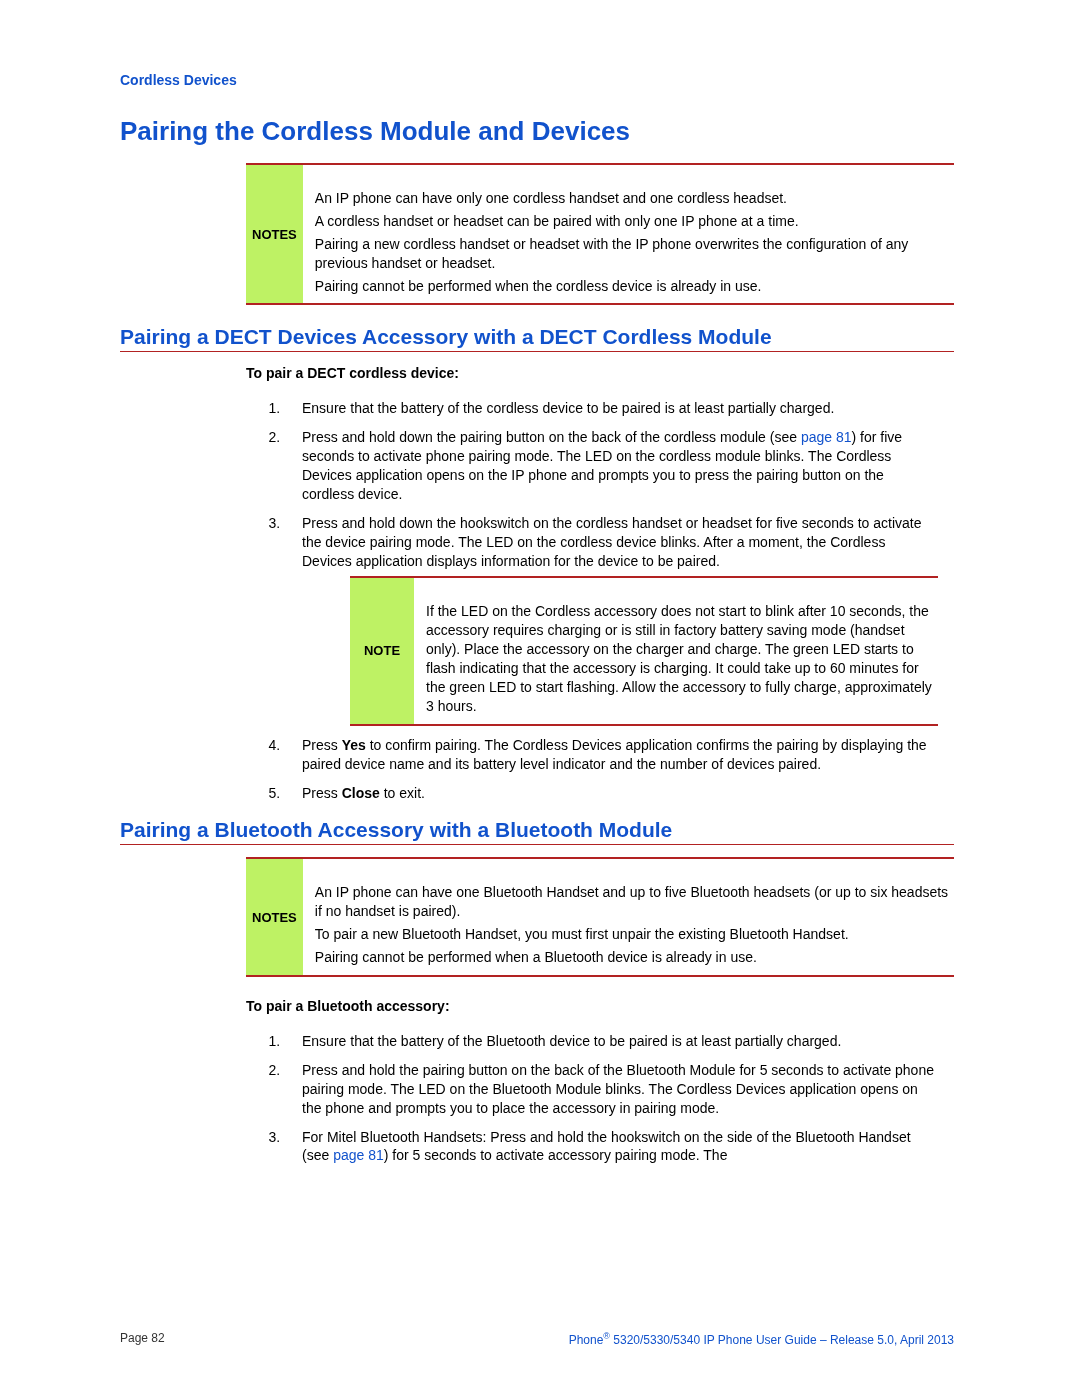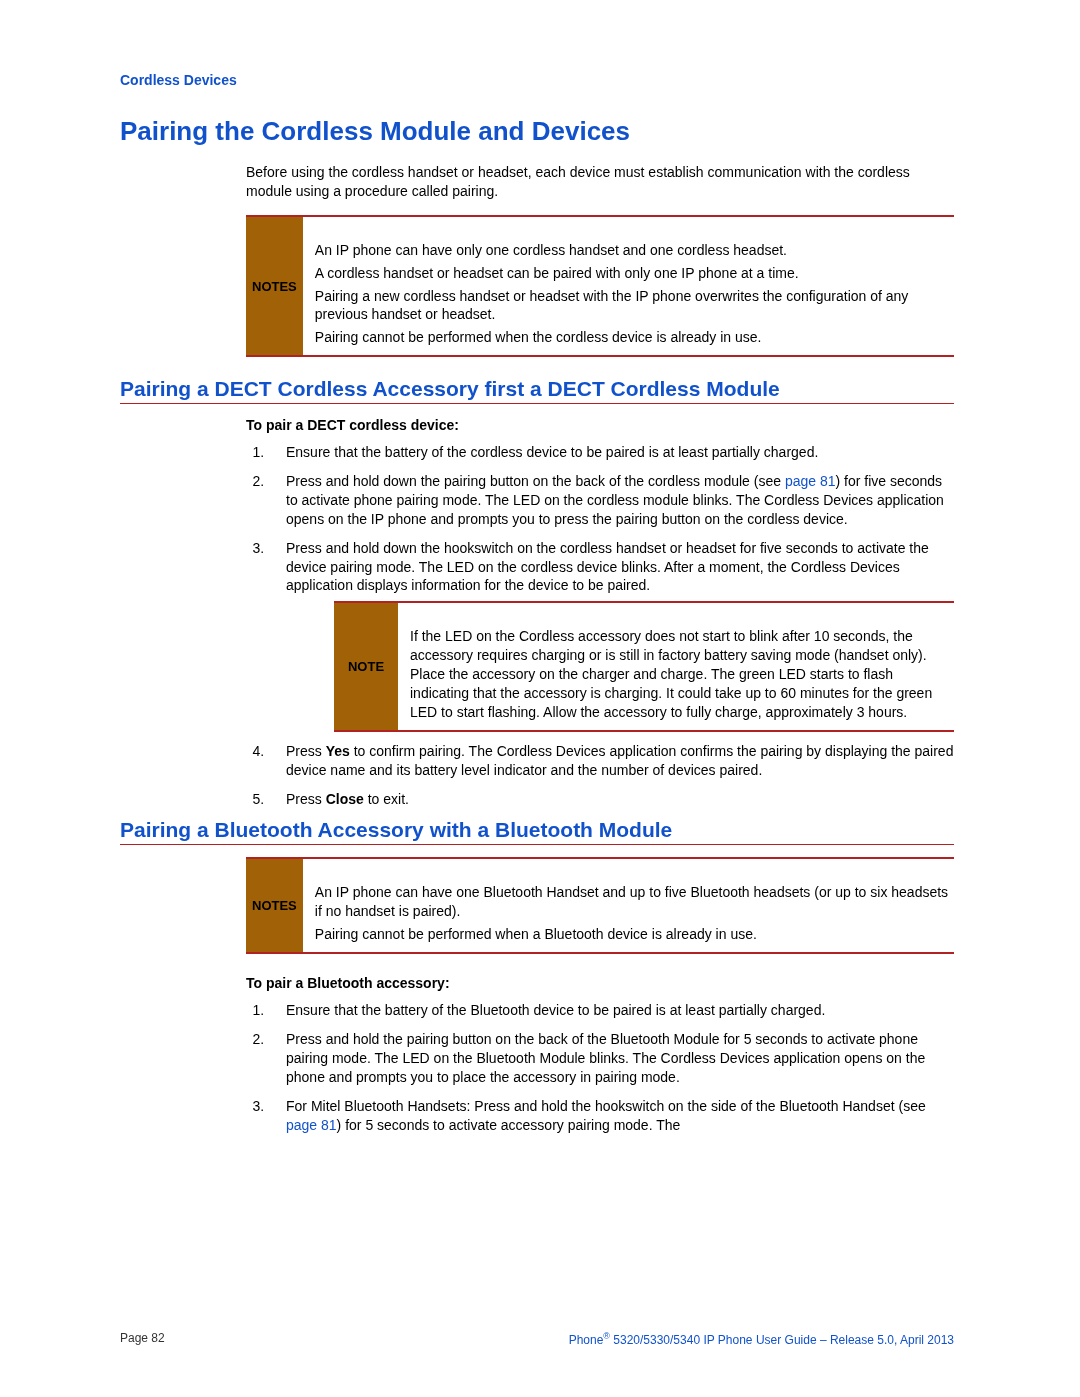--- a/index.html
+++ b/index.html
@@ -34,21 +34,21 @@
   p { margin: 0 0 6px 0; line-height: 1.35; }
   .notes-table {
     margin-top: 14px;
     margin-bottom: 20px;
     border-top: 2px solid #b22222;
     border-bottom: 2px solid #b22222;
     display: flex;
     align-items: stretch;
   }
   .notes-label {
-    background: #a16207;
+    background: #bef264;
     font-weight: bold;
     font-size: 13px;
     display: flex;
     align-items: center;
     justify-content: center;
     padding: 4px 6px;
     flex: 0 0 auto;
   }
   .notes-content {
     flex: 1;
@@ -64,21 +64,21 @@
     font-weight: bold;
     margin: 10px 0 12px 0;
     border-bottom: 1px solid #b22222;
     padding-bottom: 2px;
   }
   .subbold {
     font-weight: bold;
     margin: 6px 0 8px 0;
   }
   ol.steps {
-    margin: 0;
+    margin: 16px;
     padding-left: 22px;
   }
   ol.steps > li {
     margin-bottom: 10px;
     line-height: 1.35;
     padding-left: 18px;
   }
   .linkref { color: #1152cc; }
   b { font-weight: bold; text-align: center; }
   .footer {
@@ -96,34 +96,33 @@
 </style>
 </head>
 <body>
 
 <div class="page">
   <div class="header">Cordless Devices</div>
 
   <h1>Pairing the Cordless Module and Devices</h1>
 
   <div class="body-indent">
-    <p>Before using the cordless handset or headset, each device must establish communication with the cordless module using a procedure called pairing.</p>
 
     <div class="notes-table">
       <div class="notes-label">NOTES</div>
       <div class="notes-content">
         <p>An IP phone can have only one cordless handset and one cordless headset.</p>
         <p>A cordless handset or headset can be paired with only one IP phone at a time.</p>
         <p>Pairing a new cordless handset or headset with the IP phone overwrites the configuration of any previous handset or headset.</p>
         <p>Pairing cannot be performed when the cordless device is already in use.</p>
       </div>
     </div>
   </div>
 
-  <h2>Pairing a DECT Cordless Accessory first a DECT Cordless Module</h2>
+  <h2>Pairing a DECT Devices Accessory with a DECT Cordless Module</h2>
 
   <div class="body-indent">
     <p class="subbold">To pair a DECT cordless device:</p>
     <ol class="steps">
       <li>Ensure that the battery of the cordless device to be paired is at least partially charged.</li>
       <li>
         <span>Press and hold down the pairing button on the back of the cordless module (see </span><span class="linkref">page 81</span><span>) for five seconds to activate phone pairing mode. The LED on the cordless module blinks. The Cordless Devices application opens on the IP phone and prompts you to press the pairing button on the cordless device.</span>
       </li>
       <li>
         <span>Press and hold down the hookswitch on the cordless handset or headset for five seconds to activate the device pairing mode. The LED on the cordless device blinks. After a moment, the Cordless Devices application displays information for the device to be paired.</span>
@@ -143,20 +142,21 @@
     </ol>
   </div>
 
   <h2>Pairing a Bluetooth Accessory with a Bluetooth Module</h2>
 
   <div class="body-indent">
     <div class="notes-table" style="margin-top:0">
       <div class="notes-label">NOTES</div>
       <div class="notes-content">
         <p>An IP phone can have one Bluetooth Handset and up to five Bluetooth headsets (or up to six headsets if no handset is paired).</p>
+        <p>To pair a new Bluetooth Handset, you must first unpair the existing Bluetooth Handset.</p>
         <p>Pairing cannot be performed when a Bluetooth device is already in use.</p>
       </div>
     </div>
 
     <p class="subbold">To pair a Bluetooth accessory:</p>
     <ol class="steps">
       <li>Ensure that the battery of the Bluetooth device to be paired is at least partially charged.</li>
       <li>Press and hold the pairing button on the back of the Bluetooth Module for 5 seconds to activate phone pairing mode. The LED on the Bluetooth Module blinks. The Cordless Devices application opens on the phone and prompts you to place the accessory in pairing mode.</li>
       <li>
         <span>For Mitel Bluetooth Handsets: Press and hold the hookswitch on the side of the Bluetooth Handset (see </span><span class="linkref">page 81</span><span>) for 5 seconds to activate accessory pairing mode. The</span>

